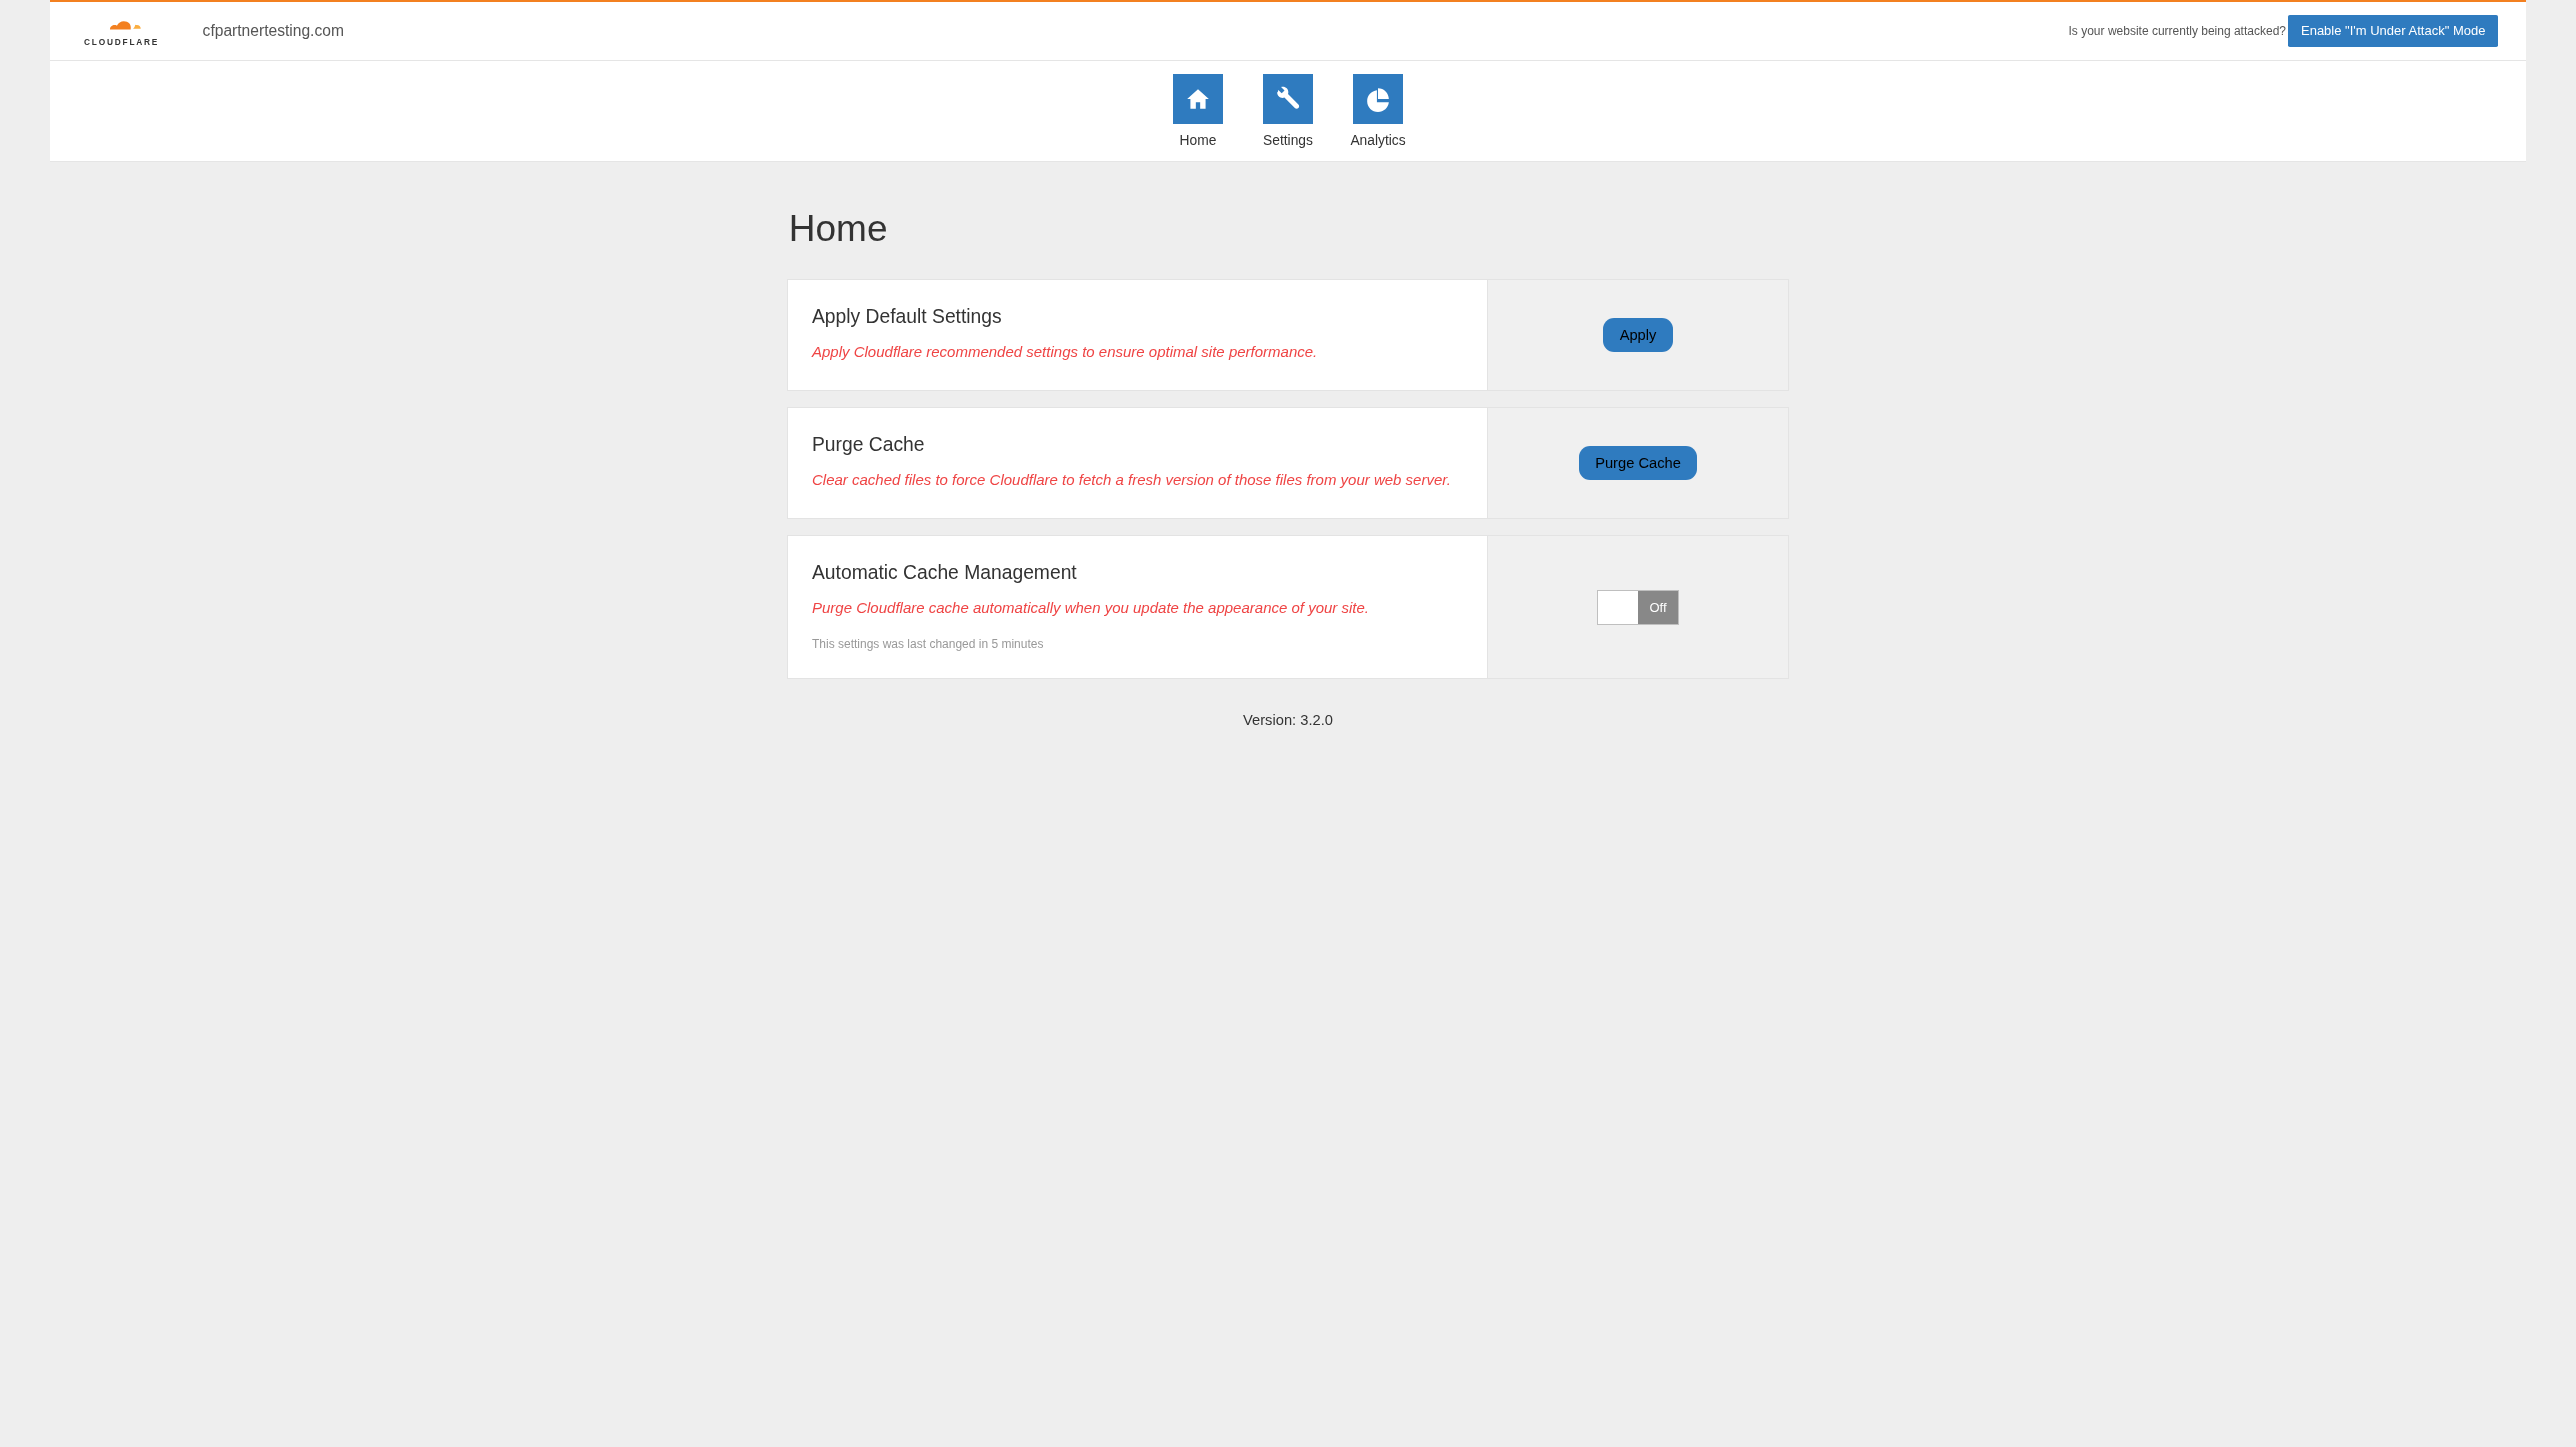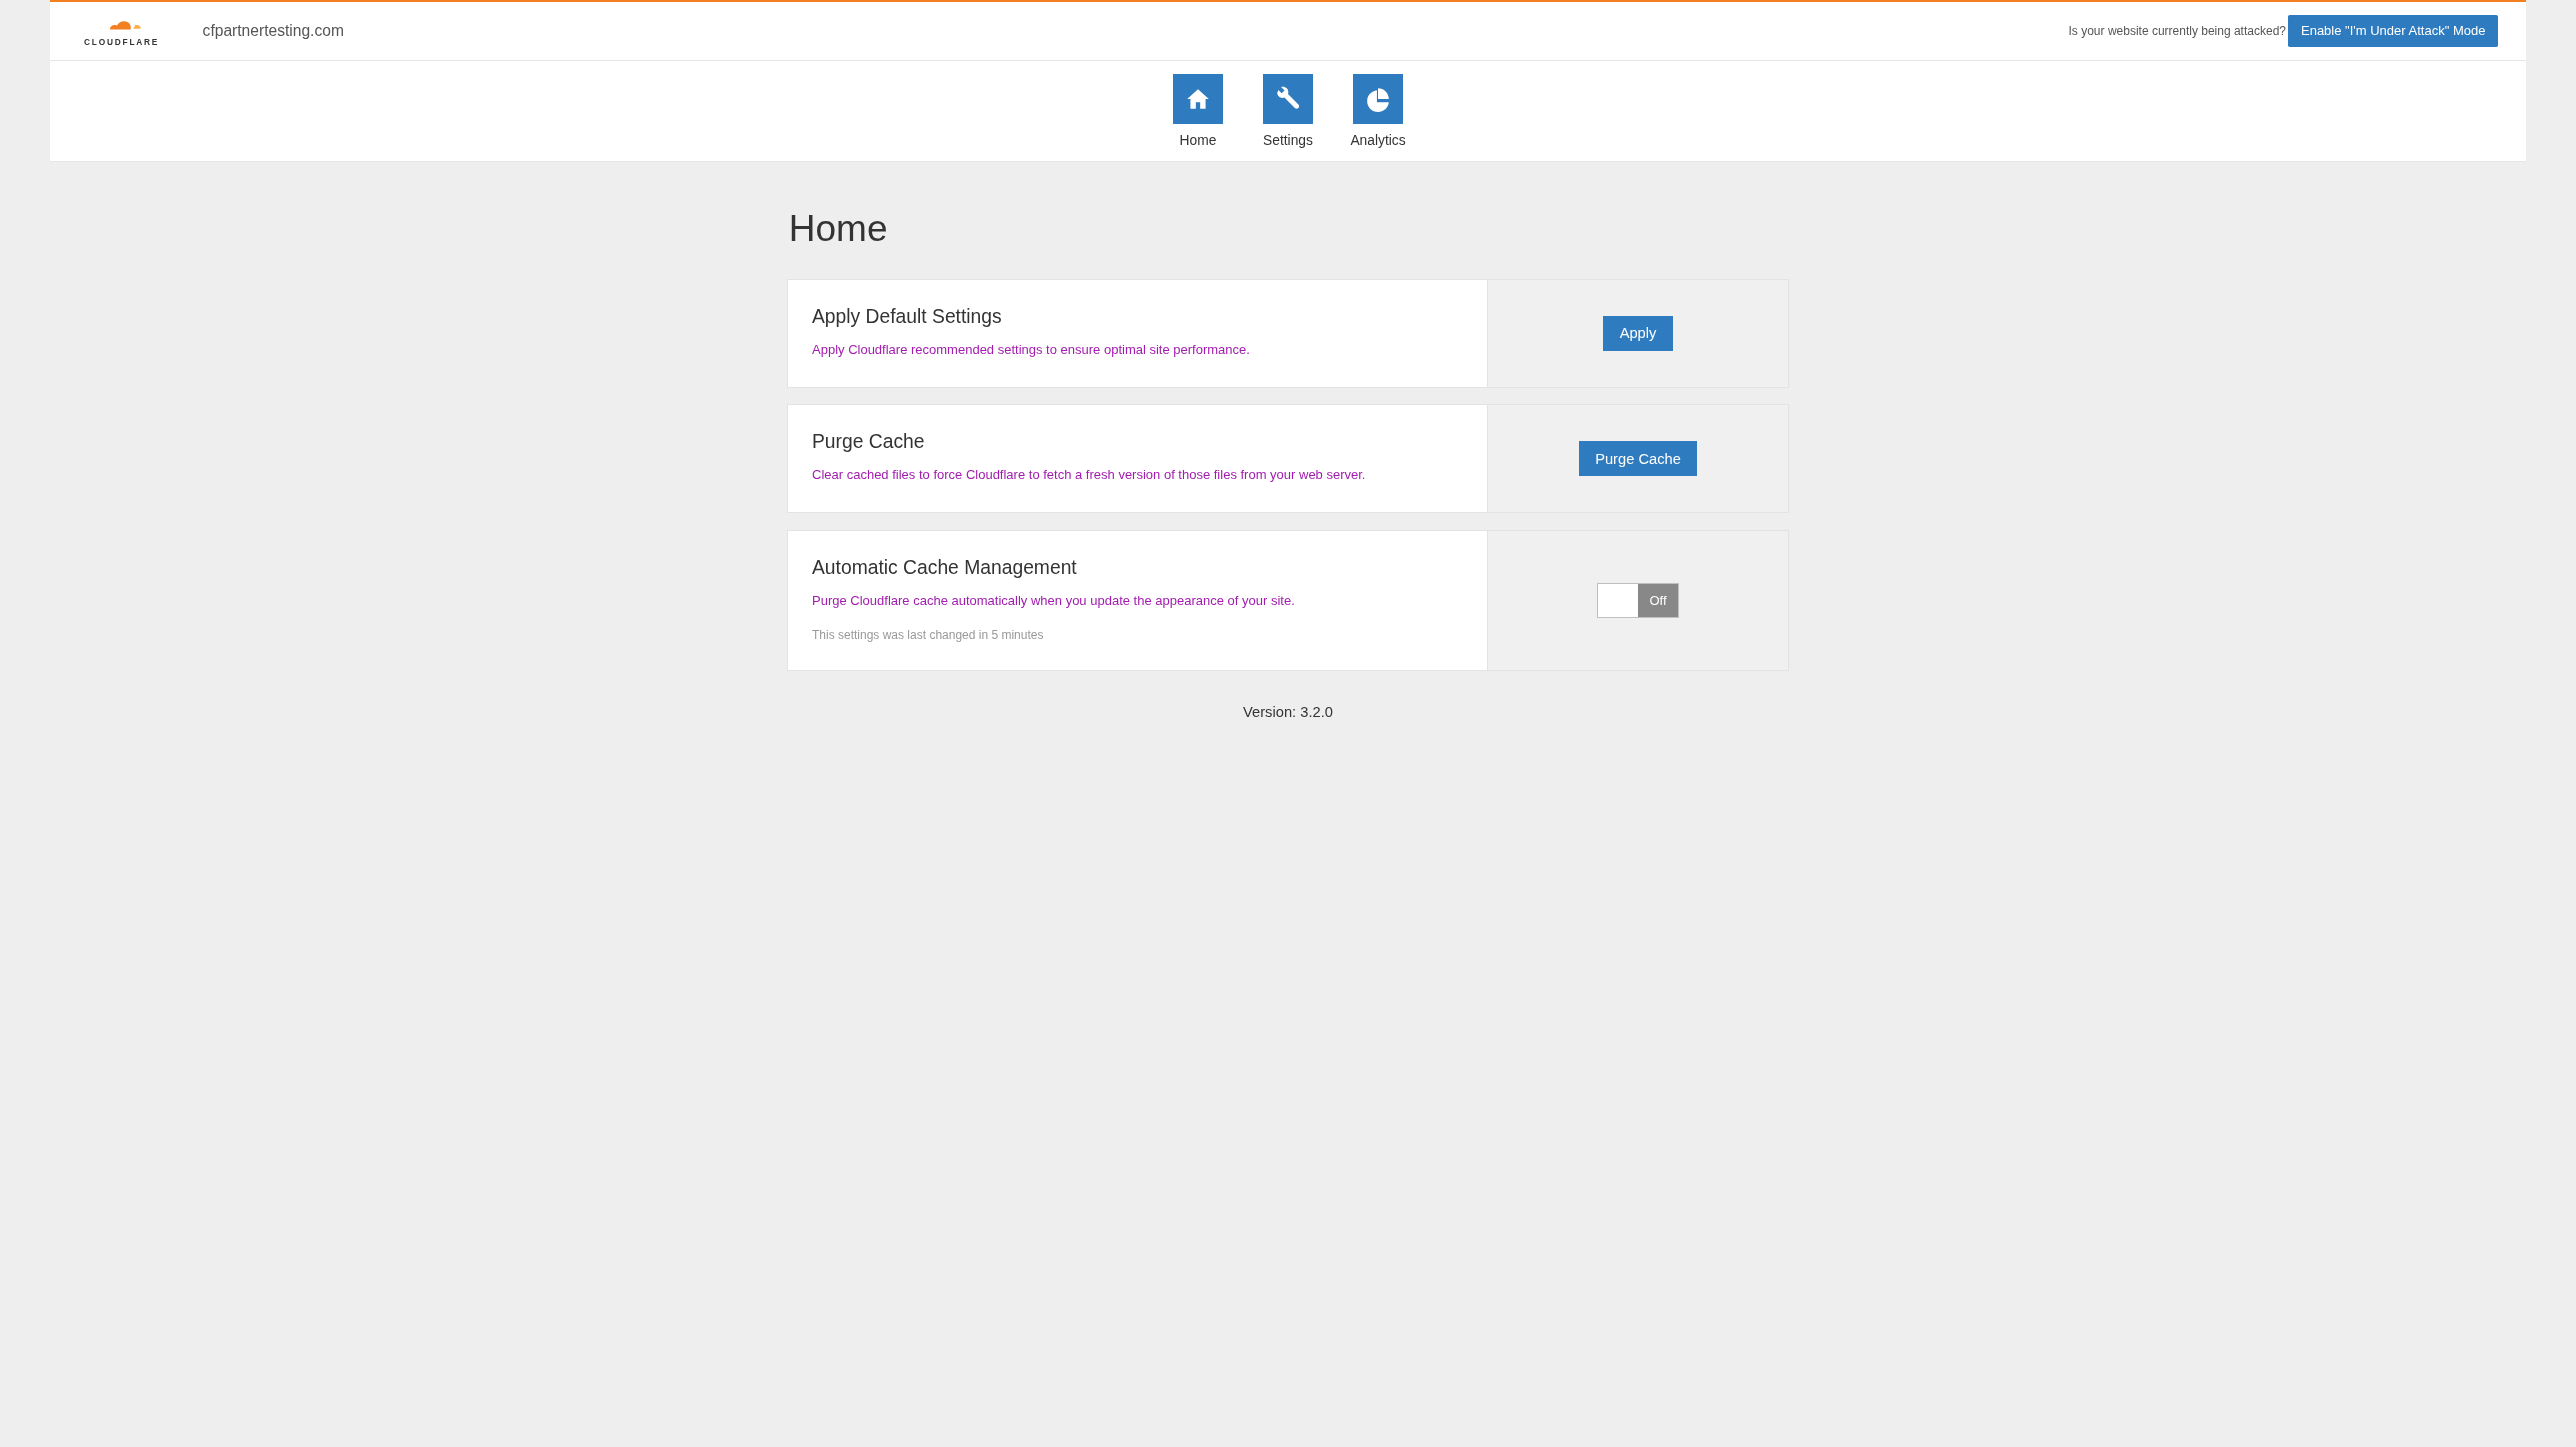--- a/index.html
+++ b/index.html
@@ -129,36 +129,37 @@
     justify-content: center;
     padding: 18.4px;
   }
   .card-title {
     font-size: 19.3px;
     font-weight: 400;
     color: #333;
     margin-bottom: 13px;
   }
   .card-desc {
-    font-size: 13px;
-    color: #a21caf;
+    font-size: 15px;
+    color: #ef4444;
     line-height: 1.4;
+    font-style: italic;
   }
   .card-meta {
     font-size: 12px;
     color: #999;
     margin-top: 18.4px;
   }
   .action-btn {
     background: #2f7bbf;
-    color: #ffffff;
+    color: #000000;
     border: none;
     padding: 9.2px 16.5px;
     font-size: 14.7px;
-    border-radius: 0;
+    border-radius: 11px;
     cursor: pointer;
   }
   .toggle {
     display: inline-flex;
     border: 0.9px solid #bfbfbf;
     overflow: hidden;
     height: 35px;
     cursor: pointer;
   }
   .toggle-blank {

